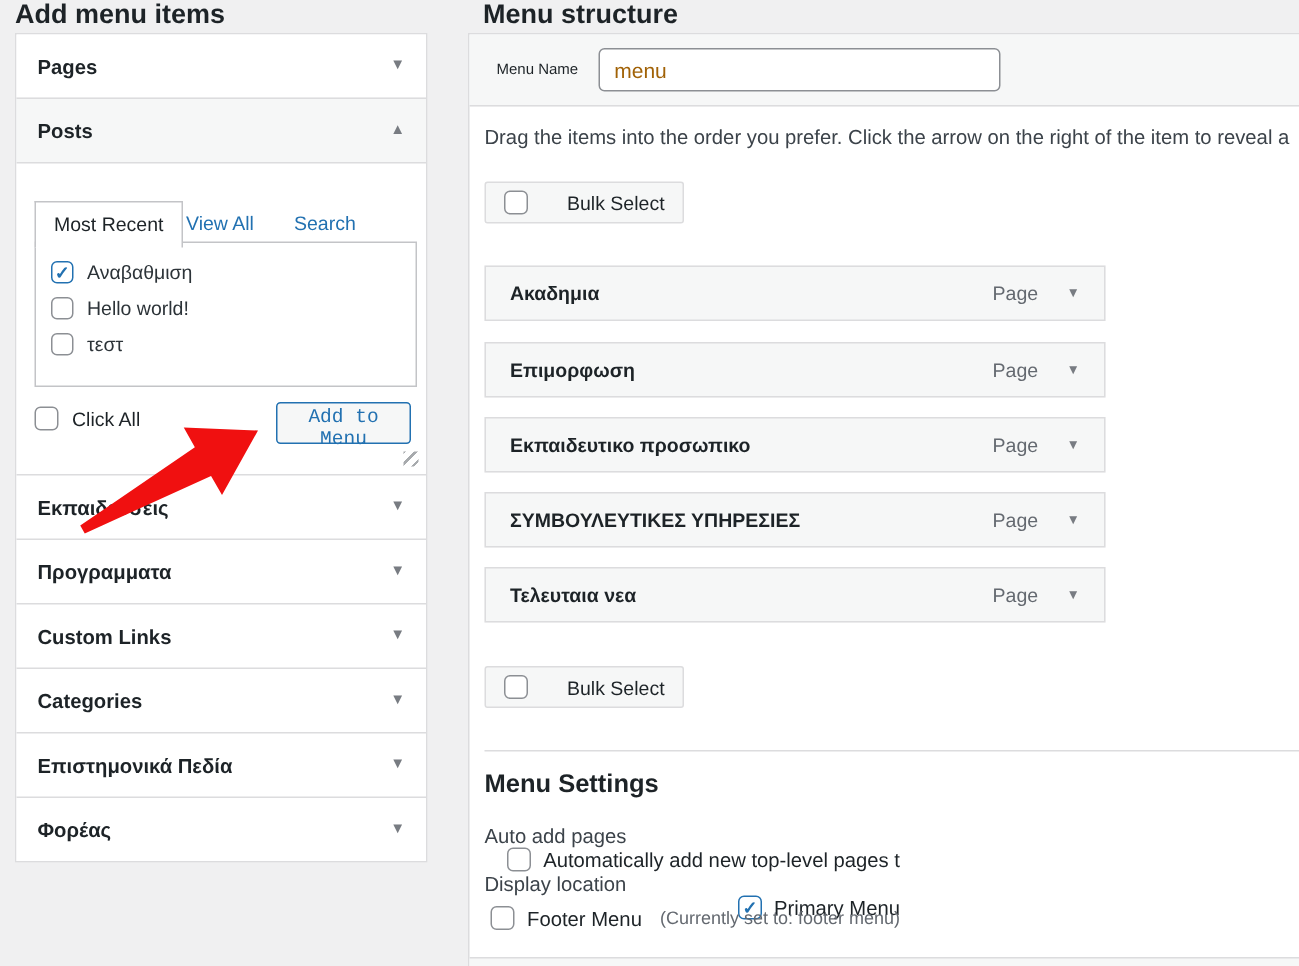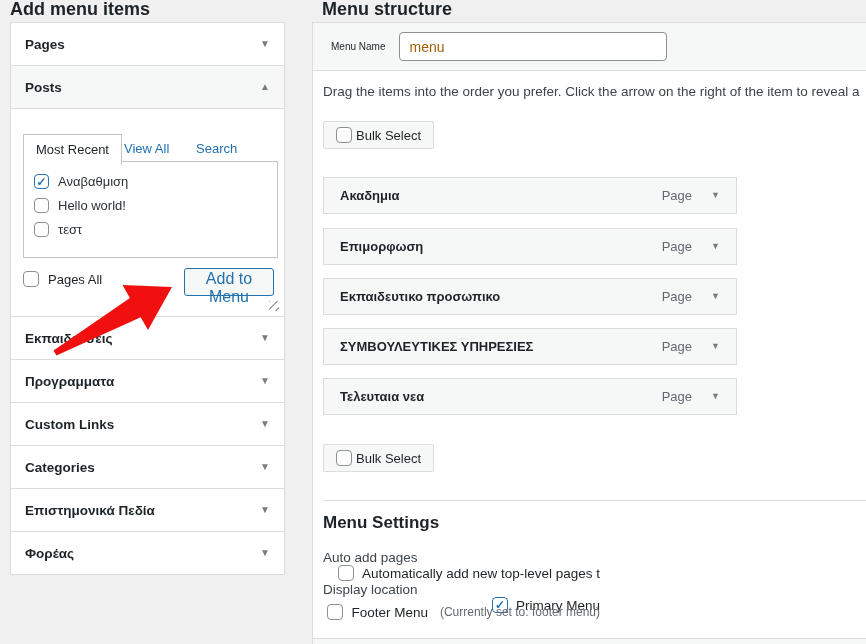--- a/index.html
+++ b/index.html
@@ -23,40 +23,40 @@
   .posts-content{position:relative;height:207px;border-top:1px solid #dcdcde;background:#fff;}
   .tab-active{position:absolute;left:12px;top:25px;z-index:2;background:#fff;border:1px solid #c3c4c7;border-bottom:none;
               padding:7px 12px 8px;font-size:13px;color:#1d2327;}
   .tab-link{position:absolute;top:32px;font-size:13px;color:#2271b1;text-decoration:none;cursor:pointer;}
   .post-list-box{position:absolute;left:12px;top:52px;width:255px;height:97px;box-sizing:border-box;
                  border:1px solid #c3c4c7;background:#fff;padding-top:12px;overflow:hidden;}
   .post-row{display:flex;align-items:center;gap:9px;padding:0 10px;margin-bottom:9px;font-size:13px;color:#2c3338;}
   .selectall-row{position:absolute;left:12px;top:162px;display:flex;align-items:center;gap:9px;font-size:13px;}
   .add-to-menu-btn{position:absolute;left:173px;top:159px;width:90px;height:28px;box-sizing:border-box;
                    background:#f6f7f7;border:1px solid #2271b1;border-radius:3px;color:#2271b1;
-                   font-size:16px;font-family:Liberation Sans, sans-serif;cursor:pointer;}
+                   font-size:13px;font-family:Liberation Mono, monospace;cursor:pointer;}
   .resize-grip{position:absolute;right:5px;bottom:5px;width:10px;height:10px;
                background:repeating-linear-gradient(315deg,transparent 0 2px,#a7aaad 2px 3.5px,transparent 3.5px 5.5px);}
 
   
   .cb{width:16px;height:16px;box-sizing:border-box;border:1px solid #8c8f94;border-radius:4px;background:#fff;
       display:inline-flex;align-items:center;justify-content:center;flex:none;cursor:pointer;}
   .cb.small{width:15px;height:15px;}
   .cb.checked{border-color:#2271b1;}
   .cb i{font-style:normal;color:#2271b1;font-size:12px;font-weight:bold;line-height:1;}
 
   
   .right-panel{position:absolute;left:312px;top:22px;width:700px;height:820px;background:#fff;
                border:1px solid #dcdcde;box-sizing:border-box;}
   .panel-header{height:47px;background:#f6f7f7;border-bottom:1px solid #dcdcde;display:flex;align-items:center;padding:0 18px;}
   .menu-name-label{font-size:10px;color:#1d2327;margin-right:14px;}
   .menu-name-input{width:268px;height:29px;box-sizing:border-box;border:1px solid #8c8f94;border-radius:4px;
                    padding:0 9px;font-size:14px;color:#a16207;font-family:"Liberation Sans",sans-serif;background:#fff;}
   .drag-hint{position:absolute;left:10px;top:61px;font-size:13.5px;color:#3c434a;white-space:nowrap;}
-  .bulk-select{position:absolute;left:10px;height:28px;box-sizing:border-box;display:inline-flex;align-items:center;gap:4px;
+  .bulk-select{position:absolute;left:10px;height:28px;box-sizing:border-box;display:inline-flex;align-items:center;gap:26px;
                padding:0 12px;background:#f6f7f7;border:1px solid #dcdcde;border-radius:2px;font-size:13px;color:#1d2327;cursor:pointer;}
   #bulk-select-1{top:98px;}
   #bulk-select-2{top:421px;}
 
   .menu-item{position:absolute;left:10px;width:414px;height:37px;box-sizing:border-box;background:#f6f7f7;
              border:1px solid #dcdcde;display:flex;align-items:center;padding:0 16px;cursor:move;}
   .mi-title{font-weight:bold;font-size:13px;color:#1d2327;}
   .mi-type{margin-left:auto;font-size:13px;color:#646970;padding-left:32px;}
   .mi-arrow{margin-left:19px;color:#787c82;font-size:9px;line-height:1;cursor:pointer;}
 
@@ -108,21 +108,21 @@
         <span>Hello world!</span>
       </div>
       <div class="post-row">
         <span class="cb small"></span>
         <span>τεστ</span>
       </div>
     </div>
 
     <div class="selectall-row">
       <span class="cb"></span>
-      <span>Pages All</span>
+      <span>Click All</span>
     </div>
 
     <button class="add-to-menu-btn">Add to Menu</button>
 
     <span class="resize-grip"></span>
   </div>
 
   <div class="acc-row">
     <span>Εκπαιδευσεις</span>
     <span class="acc-chevron">▼</span>

